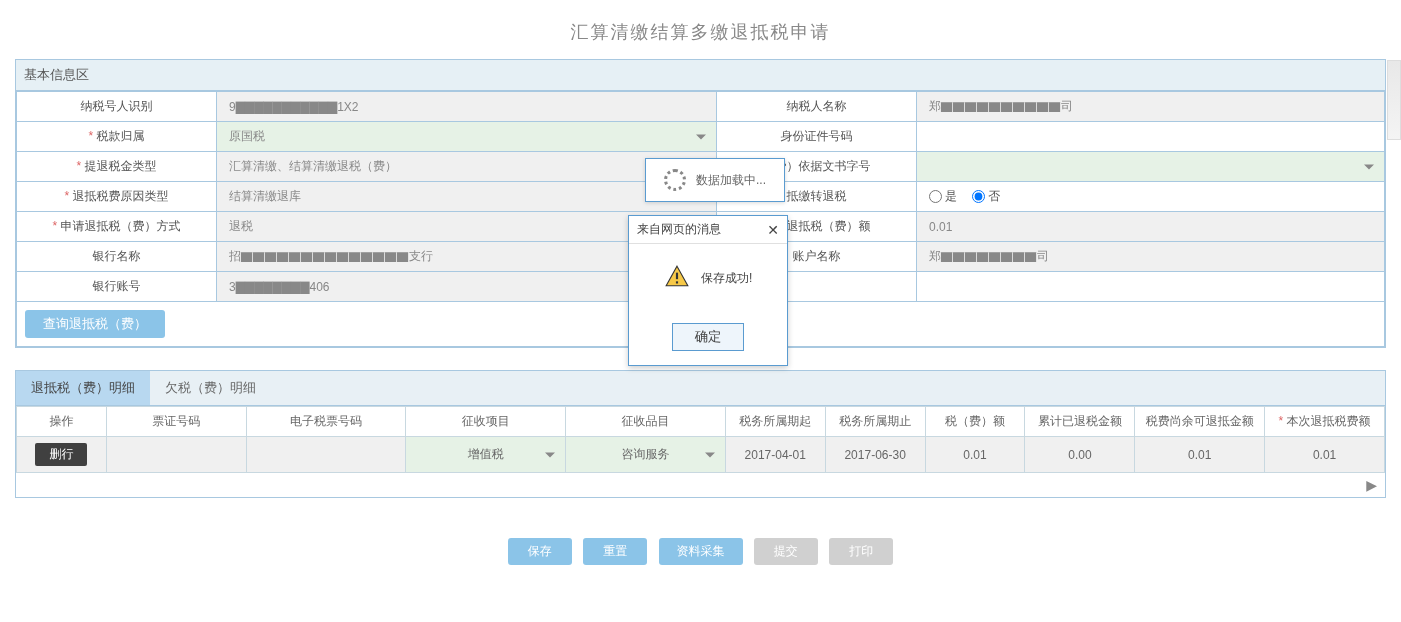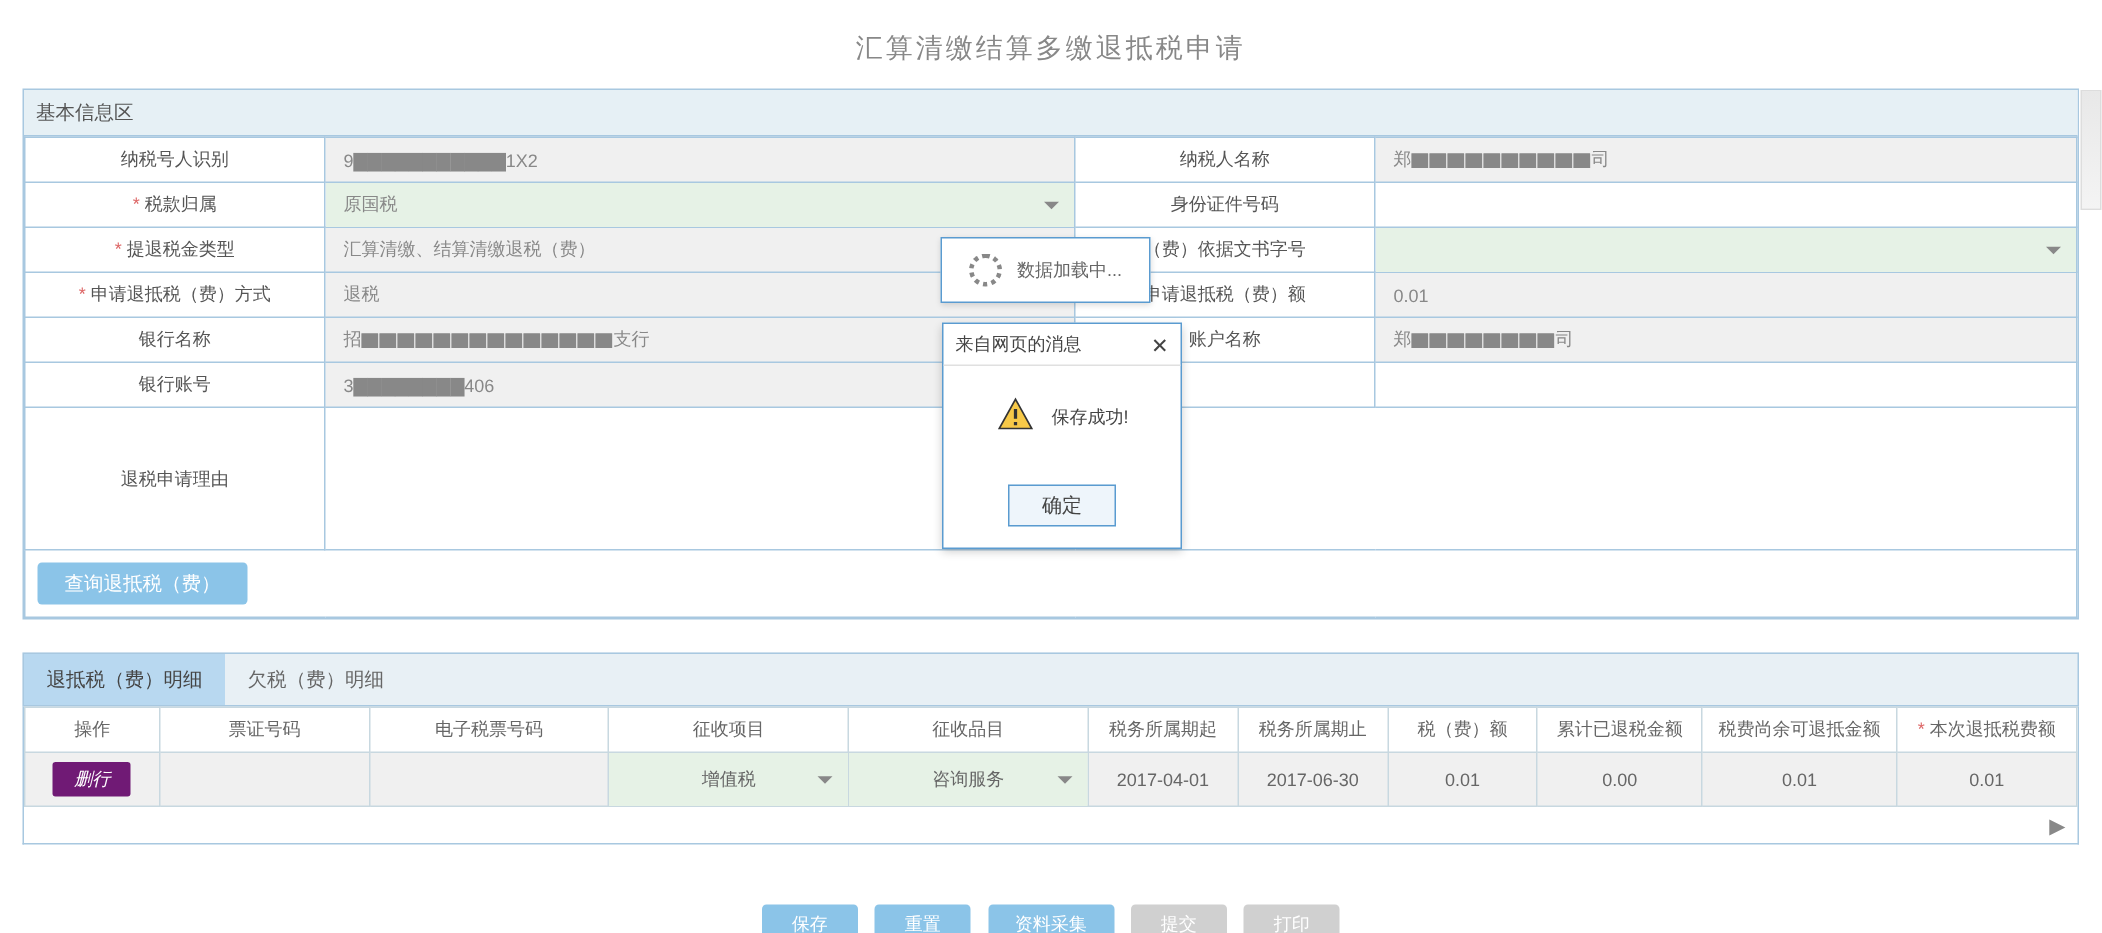--- a/index.html
+++ b/index.html
@@ -24,37 +24,37 @@
     .tabs { border: 1px solid #a8c8e0; margin: 0 15px; display: flex; background: #e8f0f5; }
     .tab { padding: 8px 15px; font-size: 13px; color: #666; cursor: pointer; }
     .tab.active { background: #b8d8f0; color: #444; }
     .detail-table { width: 100%; border-collapse: collapse; margin: 0; }
     .detail-wrap { margin: 0 15px; border: 1px solid #a8c8e0; border-top: none; }
     .detail-table th, .detail-table td { border: 1px solid #c8d8e0; padding: 6px 4px; text-align: center; font-weight: normal; color: #666; font-size: 12px; margin-top: 25px; }
     .detail-table th { background: #fff; }
     .detail-table .req-col::before { content: "* "; color: #d66; }
     .detail-cell-dd { background: #e6f2e6; position: relative; }
     .detail-cell-ro { background: #f0f0f0; }
-    .del-btn { display: inline-block; background: #701a75; color: #fff; padding: 3px 14px; border-radius: 2px; cursor: pointer; font-style: italic; }
+    .del-btn { display: inline-block; background: #404040; color: #fff; padding: 3px 14px; border-radius: 2px; cursor: pointer; }
     .scroll-hint { text-align: right; padding: 4px 8px; color: #888; font-size: 14px; }
     .bottom-actions { text-align: center; padding: 40px 0 20px; }
     .bottom-actions .btn { display: inline-block; min-width: 64px; padding: 5px 18px; border-radius: 3px; margin: 0 4px; font-size: 12px; color: #fff; }
     .btn-primary { background: #8bc4e8; cursor: pointer; }
     .btn-disabled { background: #d0d0d0; }
     
     .modal { position: absolute; left: 628px; top: 215px; width: 160px; background: #fff; border: 1px solid #5a9bd0; box-shadow: 0 2px 6px rgba(0,0,0,.2); z-index: 100; }
     .modal-header { padding: 5px 8px; color: #444; font-size: 12px; border-bottom: 1px solid #e0e0e0; display: flex; justify-content: space-between; align-items: center;}
     .modal-close { font-size: 14px; cursor: pointer; }
     .modal-body { padding: 20px 10px; text-align: center; }
     .warn-icon { display: inline-block; vertical-align: middle; margin-right: 8px;}
     .modal-body-text { vertical-align: middle; color: #444;}
     .modal-footer { text-align: center; padding: 10px 0 14px;}
     .modal-ok { border: 1px solid #5a9bd0; background: #eef5fb; padding: 4px 22px; cursor: pointer; color: #444;}
     
-    .loading-pop { position: absolute; left: 627px; top: 158px; background: #fff; border: 1px solid #5a9bd0; padding: 10px 18px; z-index: 90; display: flex; align-items: center; gap: 10px; box-shadow: 0 1px 4px rgba(0,0,0,.15);}
+    .loading-pop { position: absolute; left: 645px; top: 158px; background: #fff; border: 1px solid #5a9bd0; padding: 10px 18px; z-index: 90; display: flex; align-items: center; gap: 10px; box-shadow: 0 1px 4px rgba(0,0,0,.15);}
     .spinner { width: 22px; height: 22px; border-radius: 50%; border: 3px dotted #888; display: inline-block; }
     
     .right-scroll { position: absolute; right: 0; top: 60px; width: 14px; height: 80px; background: linear-gradient(#e8e8e8,#f4f4f4); border: 1px solid #ddd; }
   </style>
 </head>
 <body>
 
 <div class="right-scroll"></div>
 
 <h1 class="page-title">汇算清缴结算多缴退抵税申请</h1>
@@ -75,40 +75,47 @@
       <td class="label-cell">身份证件号码</td>
       <td class="value-cell"></td>
     </tr>
     <tr>
       <td class="label-cell"><span class="required">提退税金类型</span></td>
       <td class="value-cell readonly-cell">汇算清缴、结算清缴退税（费）</td>
       <td class="label-cell">（费）依据文书字号</td>
       <td class="value-cell dropdown-cell"><span></span><span class="chevron"></span></td>
     </tr>
     <tr>
+      <td class="label-cell"><span class="required">退抵税费原因类型</span></td>
+      <td class="value-cell readonly-cell">结算清缴退库</td>
+      <td class="label-cell">抵缴转退税</td>
+      <td class="value-cell">
+        <span class="radio-group">
+          <label><input type="radio" name="ctr" style=""><span>是</span></label>
+          <label><input type="radio" name="ctr" checked="" style=""><span>否</span></label>
+        </span>
+      </td>
+    </tr>
+    <tr>
       <td class="label-cell"><span class="required">申请退抵税（费）方式</span></td>
       <td class="value-cell readonly-cell">退税</td>
       <td class="label-cell">申请退抵税（费）额</td>
       <td class="value-cell readonly-cell">0.01</td>
     </tr>
     <tr>
       <td class="label-cell">银行名称</td>
       <td class="value-cell readonly-cell">招▇▇▇▇▇▇▇▇▇▇▇▇▇▇支行</td>
       <td class="label-cell">账户名称</td>
       <td class="value-cell readonly-cell">郑▇▇▇▇▇▇▇▇司</td>
     </tr>
     <tr>
       <td class="label-cell">银行账号</td>
       <td class="value-cell readonly-cell">3▇▇▇▇▇▇▇▇406</td>
       <td class="label-cell"></td>
       <td class="value-cell"></td>
-    </tr>
-    <tr>
-      <td class="label-cell reason-cell fullrow-label">退税申请理由</td>
-      <td colspan="3" class="value-cell reason-cell"></td>
     </tr>
     <tr>
       <td colspan="4" class="query-row">
         <span class="query-btn">查询退抵税（费）</span>
       </td>
     </tr>
   </tbody>
     </table>
 </div>
 

